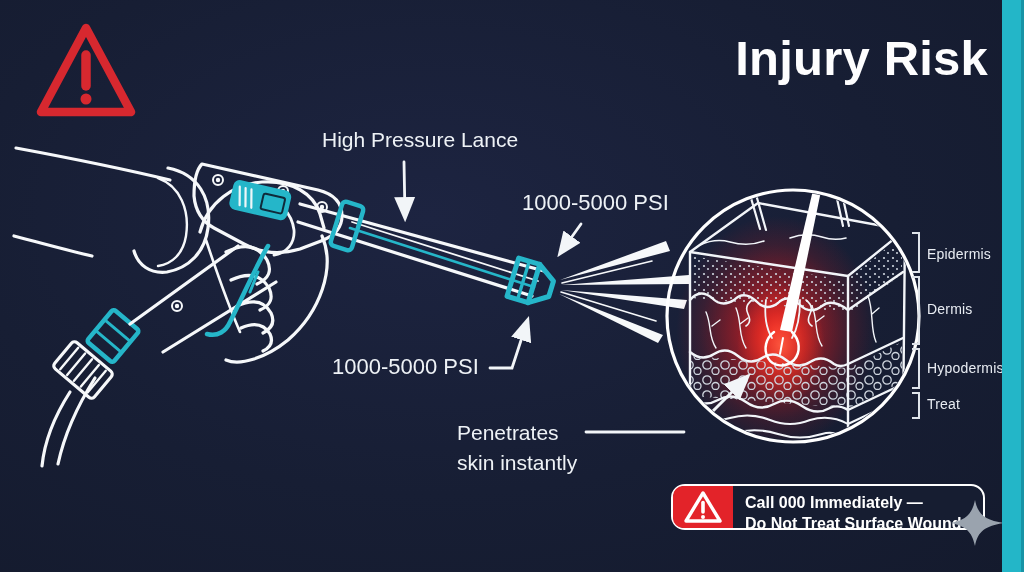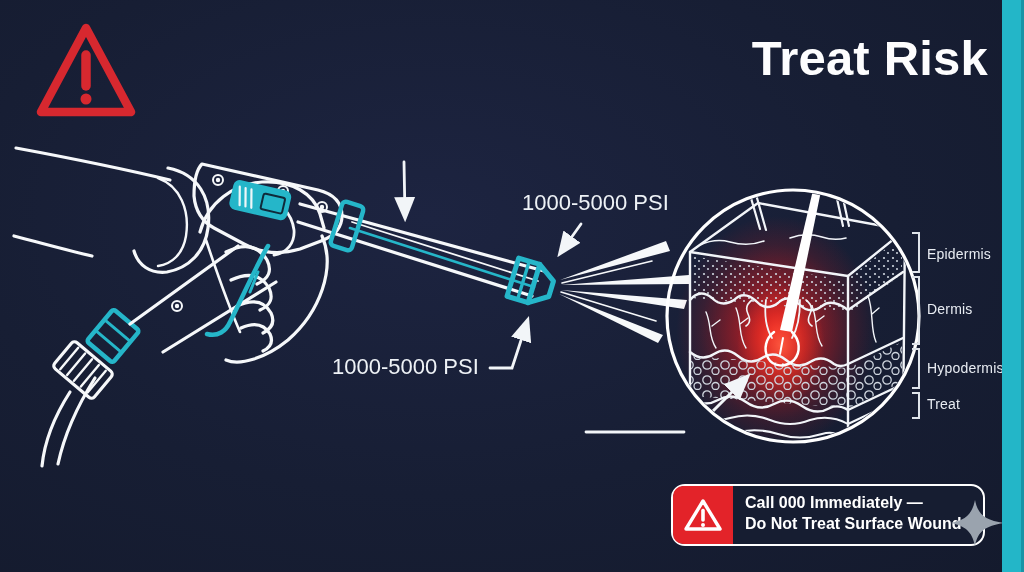--- a/index.html
+++ b/index.html
@@ -18,21 +18,21 @@
   .lance-label{left:322px;top:128px;font-size:21px;}
   .psi-upper{left:522px;top:190px;font-size:22px;}
   .psi-lower{left:332px;top:354px;font-size:22px;}
   .penetrates{left:457px;top:418px;font-size:21px;line-height:30px;white-space:normal;width:160px;}
   .layer-label{position:absolute;left:927px;font-size:14px;color:#e8ecf2;letter-spacing:.2px;}
   .layer-epidermis{top:246px;}
   .layer-dermis{top:301px;}
   .layer-hypodermis{top:360px;}
   .layer-muscle{top:396px;}
   .alert-banner{
-    position:absolute;left:671px;top:484px;width:314px;height:62px;
+    position:absolute;left:671px;top:484px;width:314px;height:46px;
     border:2.5px solid #ffffff;border-radius:14px;box-sizing:border-box;
     background:#161d31;
   }
   .alert-red{position:absolute;left:0;top:0;bottom:0;width:60px;background:#e32329;border-radius:10px 0 0 10px;
     display:flex;align-items:center;justify-content:center;}
   .alert-text{position:absolute;left:72px;top:6px;font-size:16px;font-weight:700;line-height:21px;color:#ffffff;white-space:nowrap;}
   .sparkle{position:absolute;left:948px;top:499px;}
   .art{position:absolute;left:0;top:0;}
   .warn-icon{position:absolute;left:36px;top:22px;}
 </style>
@@ -224,26 +224,29 @@
     </g>
   </svg>
 
   <svg class="warn-icon" width="100" height="96" viewBox="0 0 100 96">
     <polygon points="50,6 95,90 5,90" fill="none" stroke="#d7282f" stroke-width="8.5" stroke-linejoin="round"></polygon>
     <line x1="50" y1="33" x2="50" y2="64" stroke="#d7282f" stroke-width="9.5" stroke-linecap="round"></line>
     <circle cx="50" cy="77" r="5.5" fill="#d7282f"></circle>
   </svg>
 
   <div class="title">
-    <div>Treat Risk</div>
+    <div>Injury Risk</div>
   </div>
 
+  <div class="callout lance-label">High Pressure Lance</div>
   <div class="callout psi-upper">1000-5000 PSI</div>
   <div class="callout psi-lower">1000-5000 PSI</div>
   <div class="callout penetrates">
+    <div>Penetrates</div>
+    <div>skin instantly</div>
   </div>
 
   <div class="layer-label layer-epidermis">Epidermis</div>
   <div class="layer-label layer-dermis">Dermis</div>
   <div class="layer-label layer-hypodermis">Hypodermis</div>
   <div class="layer-label layer-muscle">Treat</div>
 
   <div class="alert-banner">
     <div class="alert-red">
       <svg width="40" height="36" viewBox="0 0 40 36">

